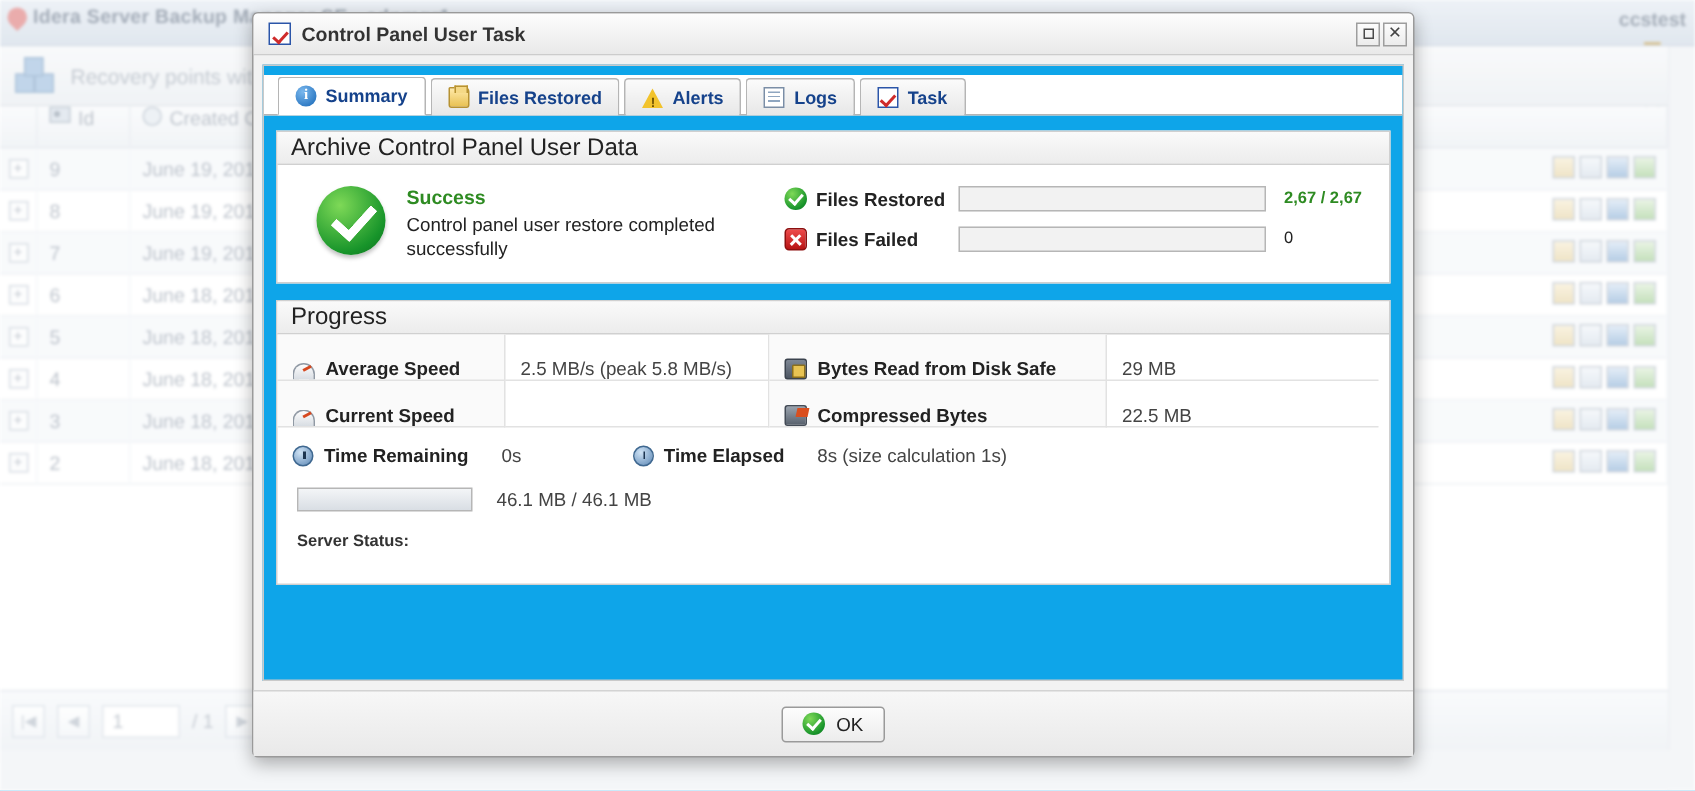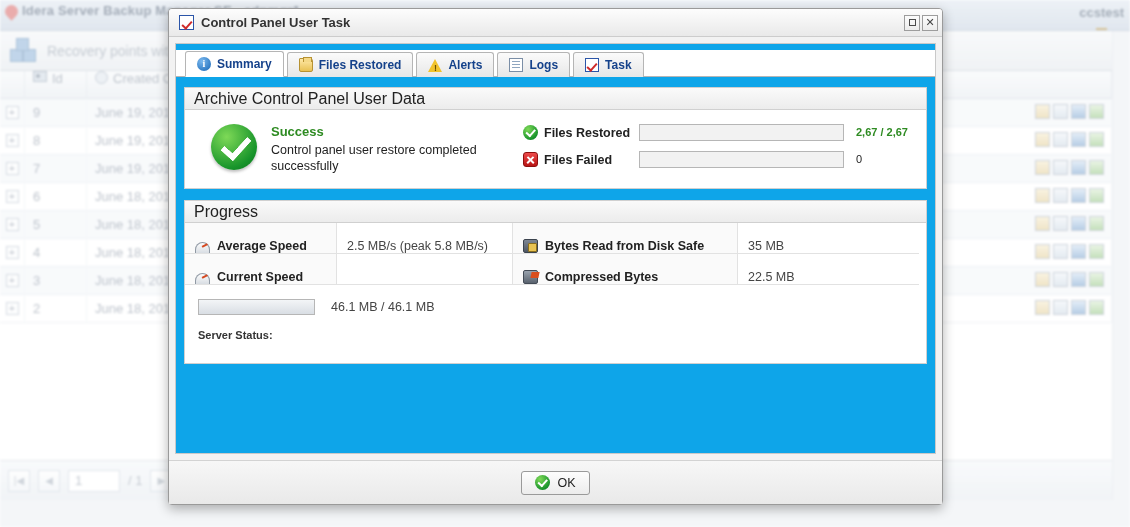--- a/index.html
+++ b/index.html
@@ -579,34 +579,47 @@
           <div class="grid2">
             <div class="gcell klabel">
               <span class="gauge-icon"></span>
               <span>Average Speed</span>
             </div>
             <div class="gcell kval">2.5 MB/s (peak 5.8 MB/s)</div>
             <div class="gcell klabel2">
               <span class="safe-icon"></span>
               <span>Bytes Read from Disk Safe</span>
             </div>
-            <div class="gcell kval2">35 MB</div>
+            <div class="gcell kval2">29 MB</div>
 
             <div class="gcell klabel">
               <span class="gauge-icon"></span>
               <span>Current Speed</span>
             </div>
             <div class="gcell kval"></div>
             <div class="gcell klabel2">
               <span class="zip-icon"></span>
               <span>Compressed Bytes</span>
             </div>
             <div class="gcell kval2">22.5 MB</div>
           </div>
 
+          <div class="timerow">
+            <span class="t-lbl">
+              <span class="clock2-icon"></span>
+              <span>Time Remaining</span>
+            </span>
+            <span class="t-val">0s</span>
+            <span class="t-gap"></span>
+            <span class="t-lbl">
+              <span class="clock2-icon"></span>
+              <span>Time Elapsed</span>
+            </span>
+            <span class="t-val">8s (size calculation 1s)</span>
+          </div>
 
           <div class="bottombar-row">
             <span class="pbar2"></span>
             <span class="pbar2-txt">46.1 MB / 46.1 MB</span>
           </div>
 
           <div class="verbose">Server Status:</div>
           <div style="height:22px"></div>
         </div>
 

